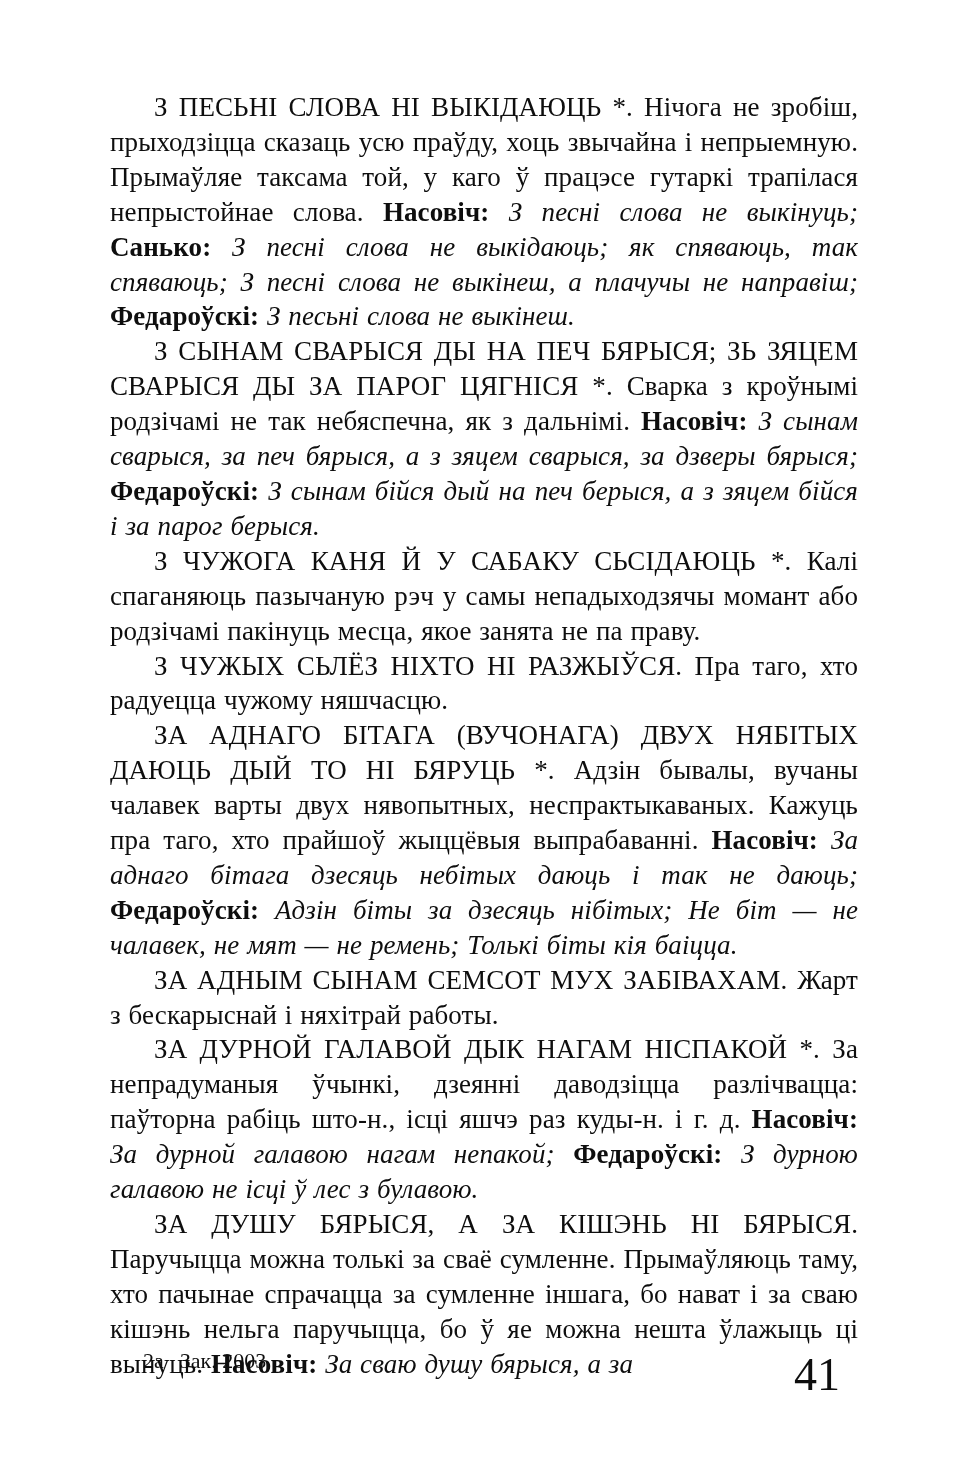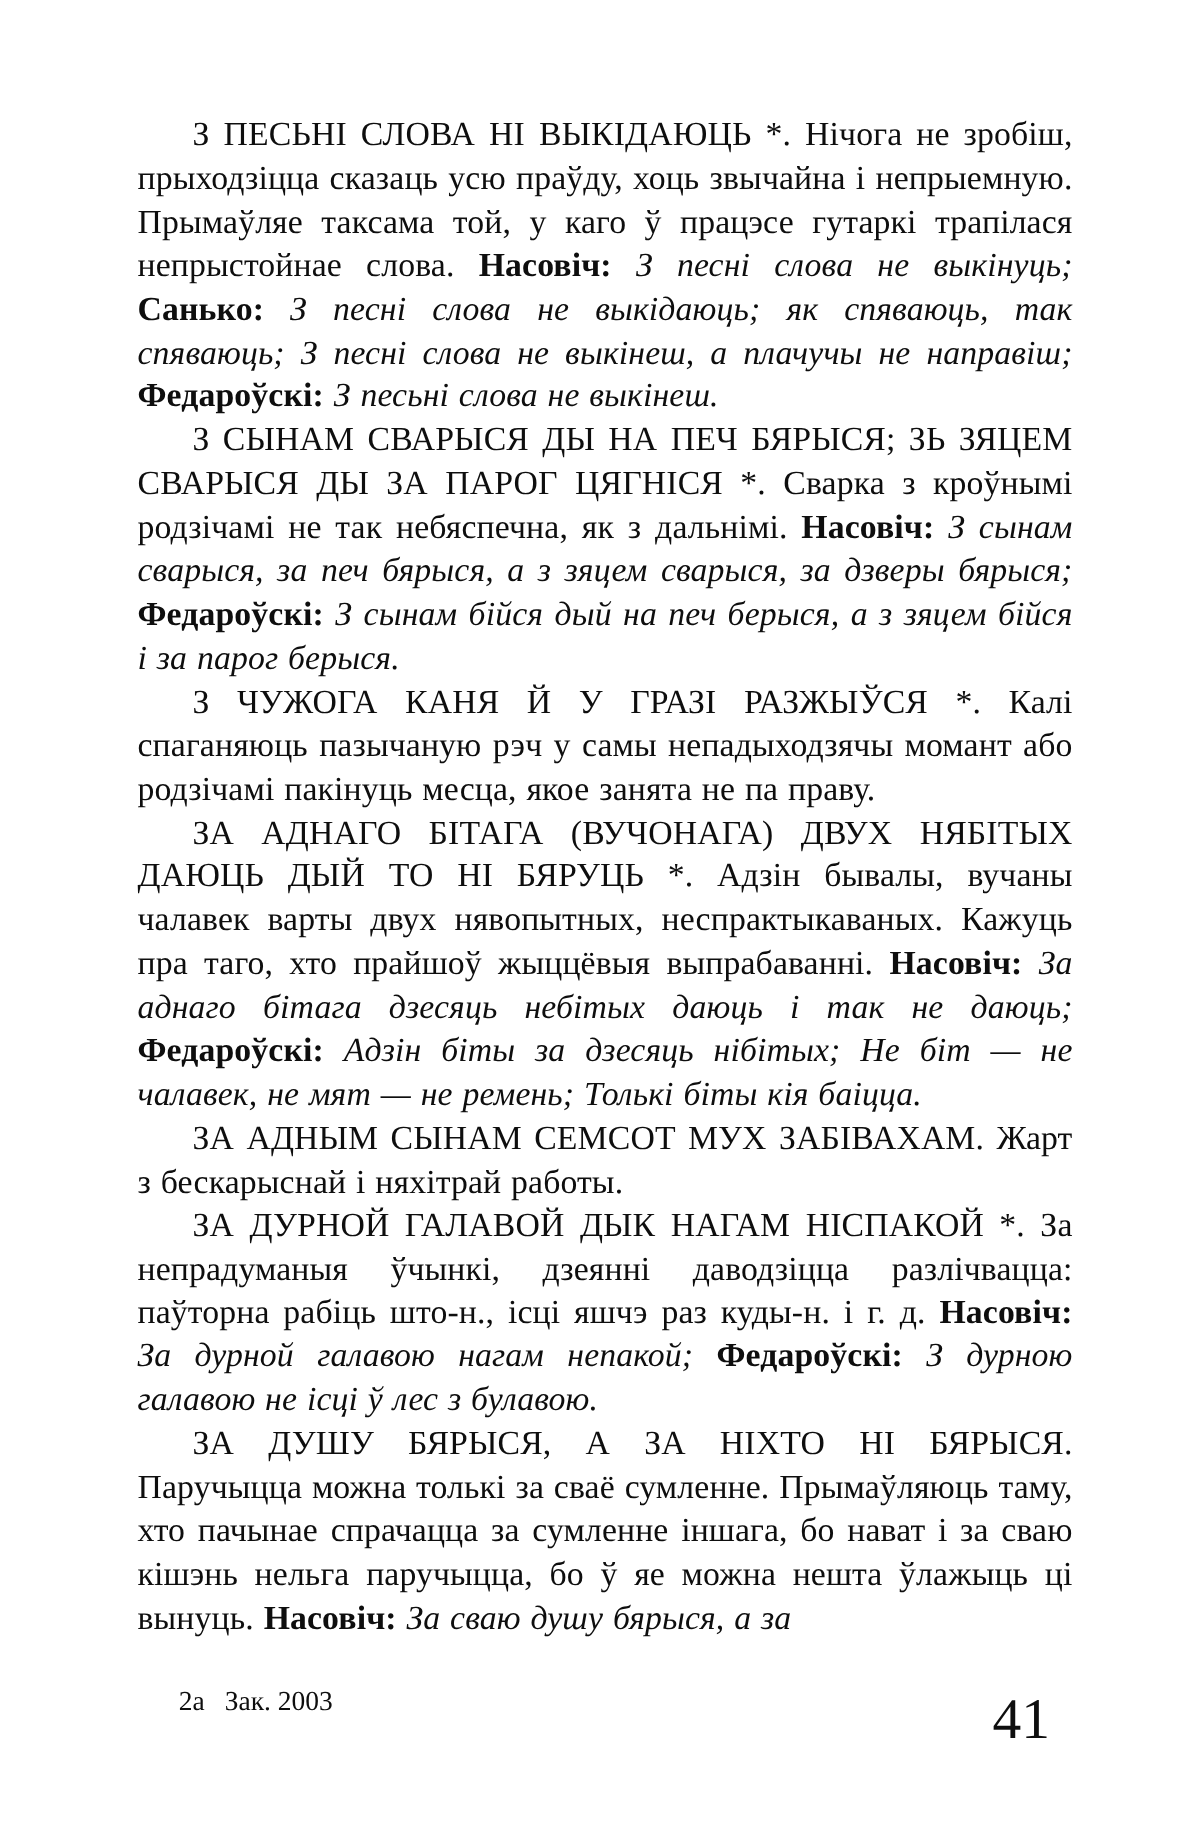--- a/index.html
+++ b/index.html
@@ -58,25 +58,26 @@
   }
 </style>
 </head>
 <body>
 
 <div class="book-page">
 
   <div class="body-text">
       <p><span class="run-caps">З ПЕСЬНІ СЛОВА НІ ВЫКІДАЮЦЬ *.</span><span class="run-p"> Нічога не зробіш, прыходзіцца сказаць усю праўду, хоць звычайна і непрыемную. Прымаўляе таксама той, у каго ў працэсе гутаркі трапілася непрыстойнае слова. </span><span class="run-b">Насовіч:</span><span class="run-i"> З песні слова не выкінуць; </span><span class="run-b">Санько:</span><span class="run-i"> З песні слова не выкідаюць; як спяваюць, так спяваюць; З песні слова не выкінеш, а плачучы не направіш; </span><span class="run-b">Федароўскі:</span><span class="run-i"> З песьні слова не выкінеш.</span></p>
       <p><span class="run-caps">З СЫНАМ СВАРЫСЯ ДЫ НА ПЕЧ БЯРЫСЯ; ЗЬ ЗЯЦЕМ СВАРЫСЯ ДЫ ЗА ПАРОГ ЦЯГНІСЯ *.</span><span class="run-p"> Сварка з кроўнымі родзічамі не так небяспечна, як з дальнімі. </span><span class="run-b">Насовіч:</span><span class="run-i"> З сынам сварыся, за печ бярыся, а з зяцем сварыся, за дзверы бярыся; </span><span class="run-b">Федароўскі:</span><span class="run-i"> З сынам бійся дый на печ берыся, а з зяцем бійся і за парог берыся.</span></p>
-      <p><span class="run-caps">З ЧУЖОГА КАНЯ Й У ГРАЗІ РАЗЖЫЎСЯ *.</span><span class="run-p"> Калі спаганяюць пазычаную рэч у самы непадыходзячы момант або родзічамі пакінуць месца, якое занята не па праву.</span></p>
+      <p><span class="run-caps">З ЧУЖОГА КАНЯ Й У САБАКУ СЬСІДАЮЦЬ *.</span><span class="run-p"> Калі спаганяюць пазычаную рэч у самы непадыходзячы момант або родзічамі пакінуць месца, якое занята не па праву.</span></p>
+      <p><span class="run-caps">З ЧУЖЫХ СЬЛЁЗ НІХТО НІ РАЗЖЫЎСЯ.</span><span class="run-p"> Пра таго, хто радуецца чужому няшчасцю.</span></p>
       <p><span class="run-caps">ЗА АДНАГО БІТАГА (ВУЧОНАГА) ДВУХ НЯБІТЫХ ДАЮЦЬ ДЫЙ ТО НІ БЯРУЦЬ *.</span><span class="run-p"> Адзін бывалы, вучаны чалавек варты двух нявопытных, неспрактыкаваных. Кажуць пра таго, хто прайшоў жыццёвыя выпрабаванні. </span><span class="run-b">Насовіч:</span><span class="run-i"> За аднаго бітага дзесяць небітых даюць і так не даюць; </span><span class="run-b">Федароўскі:</span><span class="run-i"> Адзін біты за дзесяць нібітых; Не біт — не чалавек, не мят — не ремень; Толькі біты кія баіцца.</span></p>
       <p><span class="run-caps">ЗА АДНЫМ СЫНАМ СЕМСОТ МУХ ЗАБІВАХАМ.</span><span class="run-p"> Жарт з бескарыснай і няхітрай работы.</span></p>
       <p><span class="run-caps">ЗА ДУРНОЙ ГАЛАВОЙ ДЫК НАГАМ НІСПАКОЙ *.</span><span class="run-p"> За непрадуманыя ўчынкі, дзеянні даводзіцца разлічвацца: паўторна рабіць што-н., ісці яшчэ раз куды-н. і г. д. </span><span class="run-b">Насовіч:</span><span class="run-i"> За дурной галавою нагам непакой; </span><span class="run-b">Федароўскі:</span><span class="run-i"> З дурною галавою не ісці ў лес з булавою.</span></p>
-      <p><span class="run-caps">ЗА ДУШУ БЯРЫСЯ, А ЗА НІХТО НІ БЯРЫСЯ.</span><span class="run-p"> Паручыцца можна толькі за сваё сумленне. Прымаўляюць таму, хто пачынае спрачацца за сумленне іншага, бо нават і за сваю кішэнь нельга паручыцца, бо ў яе можна нешта ўлажыць ці вынуць. </span><span class="run-b">Насовіч:</span><span class="run-i"> За сваю душу бярыся, а за</span></p>
+      <p><span class="run-caps">ЗА ДУШУ БЯРЫСЯ, А ЗА КІШЭНЬ НІ БЯРЫСЯ.</span><span class="run-p"> Паручыцца можна толькі за сваё сумленне. Прымаўляюць таму, хто пачынае спрачацца за сумленне іншага, бо нават і за сваю кішэнь нельга паручыцца, бо ў яе можна нешта ўлажыць ці вынуць. </span><span class="run-b">Насовіч:</span><span class="run-i"> За сваю душу бярыся, а за</span></p>
     </div>
 
   <div class="page-footer">
     <div class="footer-left">
       <span>2а</span><span class="gap"></span><span>Зак. 2003</span>
     </div>
     <div class="page-number">41</div>
   </div>
 
 </div>

